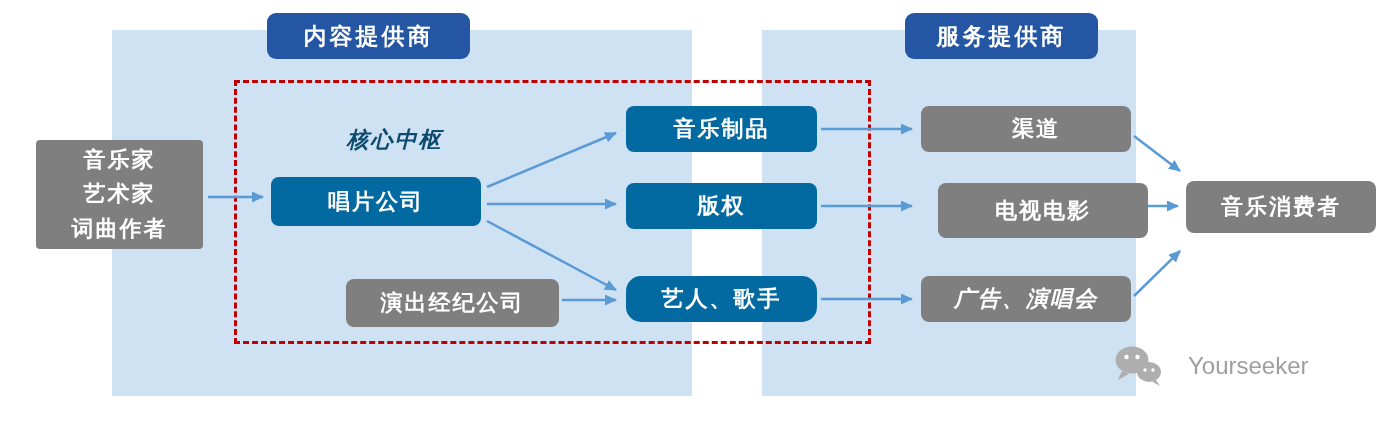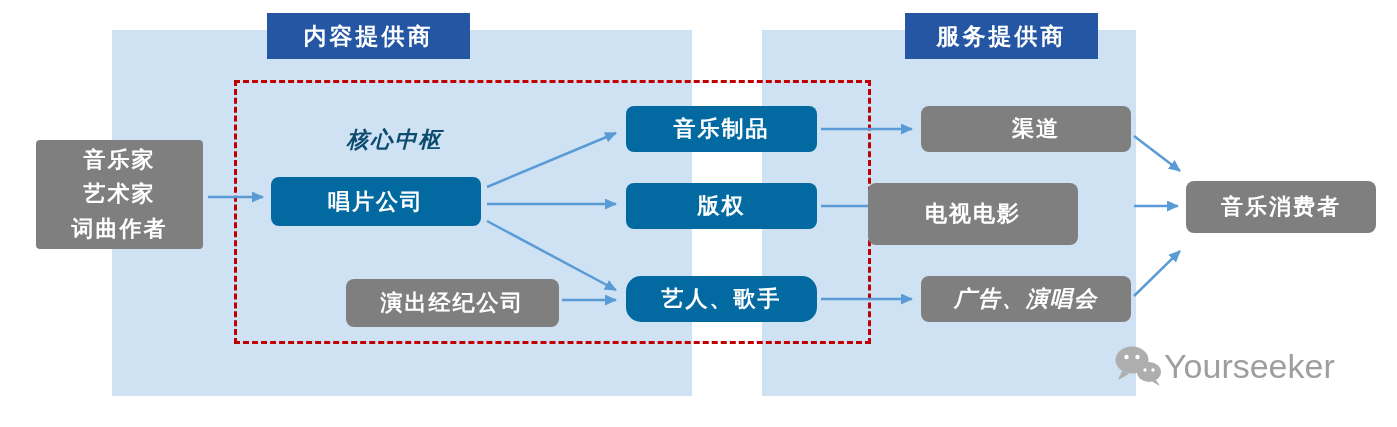--- a/index.html
+++ b/index.html
@@ -18,21 +18,21 @@
   .hdr {
     position: absolute;
     background: #2456a4;
     color: #ffffff;
     font-weight: bold;
     font-size: 23px;
     letter-spacing: 3px;
     display: flex;
     align-items: center;
     justify-content: center;
-    border-radius: 0;
+    border-radius: 9px;
   }
   .hdr.content { left: 267px; top: 13px; width: 203px; height: 46px; }
   .hdr.service { left: 905px; top: 13px; width: 193px; height: 46px; }
 
   .dashed-box {
     position: absolute;
     left: 234px; top: 80px; width: 637px; height: 264px;
     border: 3px dashed #c00000;
     background: transparent;
   }
@@ -62,40 +62,40 @@
   .orange { background: #0369a1; }
   .gray   { background: #7f7f7f; }
 
   .creators  { left: 36px;   top: 140px; width: 167px; height: 109px; white-space: pre-line; line-height: 1.55; border-radius: 4px; }
   .record    { left: 271px;  top: 177px; width: 210px; height: 49px; }
   .agency    { left: 346px;  top: 279px; width: 213px; height: 48px; }
   .products  { left: 626px;  top: 106px; width: 191px; height: 46px; }
   .copyright { left: 626px;  top: 183px; width: 191px; height: 46px; }
   .artists   { left: 626px;  top: 276px; width: 191px; height: 46px; border-radius: 15px; }
   .channels  { left: 921px;  top: 106px; width: 210px; height: 46px; padding-left: 20px; }
-  .tv        { left: 868px;  top: 183px; width: 210px; height: 62px; }
+  .tv        { left: 938px;  top: 183px; width: 210px; height: 55px; }
   .ads       { left: 921px;  top: 276px; width: 210px; height: 46px; font-style: italic; }
   .consumers { left: 1186px; top: 181px; width: 190px; height: 52px; }
 
   svg.arrows {
     position: absolute;
     left: 0; top: 0;
     width: 1397px; height: 427px;
     pointer-events: none;
   }
   svg.arrows line { stroke: #5b9bd5; stroke-width: 2.5; }
 
   .watermark {
     position: absolute;
     left: 1112px; top: 344px;
     display: flex;
     align-items: center;
-    gap: 0;
+    gap: 24px;
     color: #9e9e9e;
-    font-size: 34px;
+    font-size: 24px;
   }
   .watermark .wicon { width: 52px; height: 44px; }
 </style>
 </head>
 <body>
 
 <div class="canvas">
 
   <div class="panel left"></div>
   <div class="panel right"></div>

